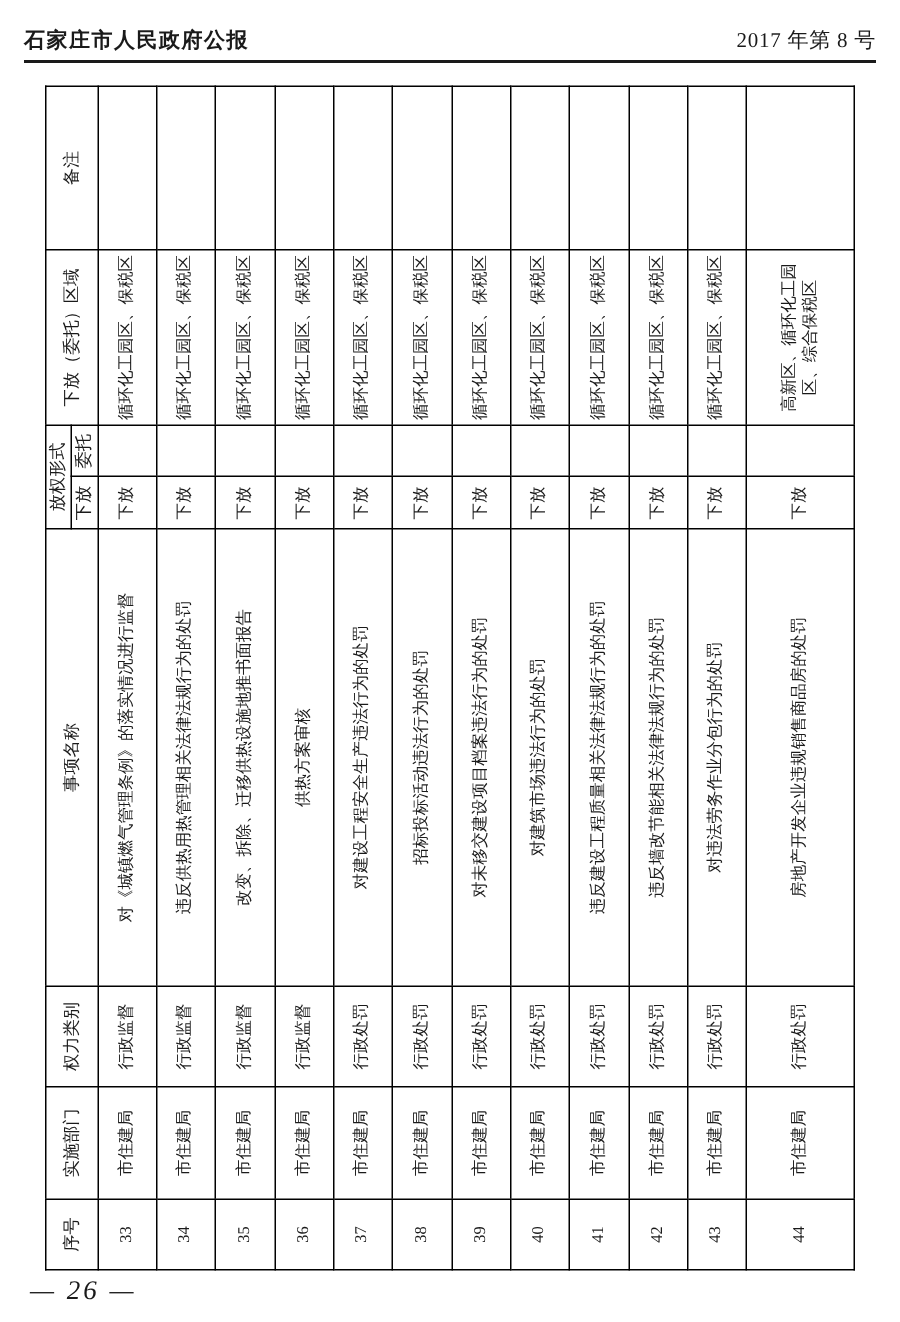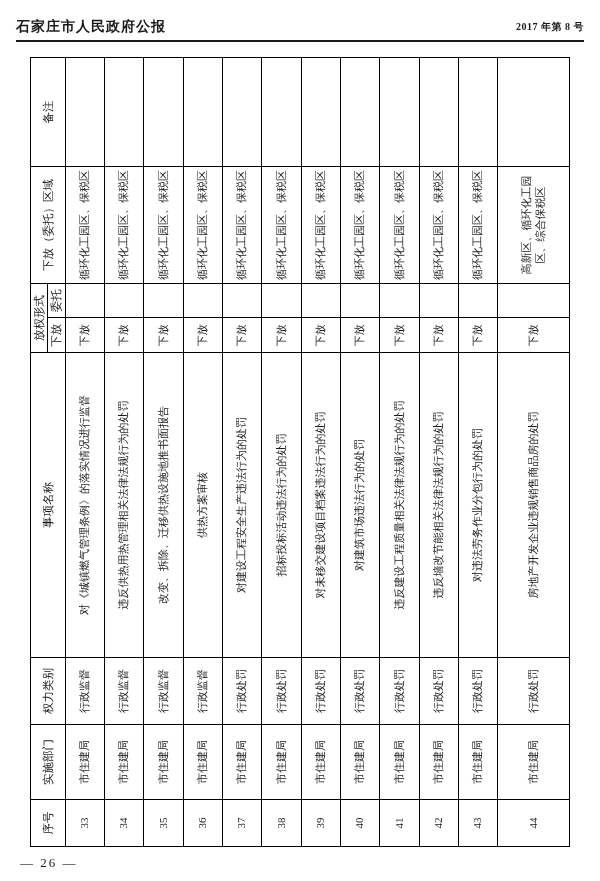--- a/index.html
+++ b/index.html
@@ -27,40 +27,41 @@
     align-items: center;
     justify-content: space-between;
   }
   .header-left {
     font-size: 14px;
     font-weight: bold;
     letter-spacing: 1px;
     font-family: Liberation Serif, serif;
   }
   .header-right {
-    font-size: 10px;
-    font-weight: bold;
+    font-size: 14px;
+    font-weight: normal;
     letter-spacing: 0.5px;
   }
   .header-rule {
     position: absolute;
     top: 40px;
     left: 16px;
     right: 16px;
     height: 2px;
     background: #1a1a1a;
   }
 
   
   .page-footer {
     position: absolute;
     bottom: 10px;
     left: 20px;
-    font-size: 13px;
+    font-size: 18px;
     letter-spacing: 2px;
+    font-style: italic;
   }
 
   
   
   .table-stage {
     position: absolute;
     top: 52px;
     left: 24px;
     width: 552px;
     height: 800px;

